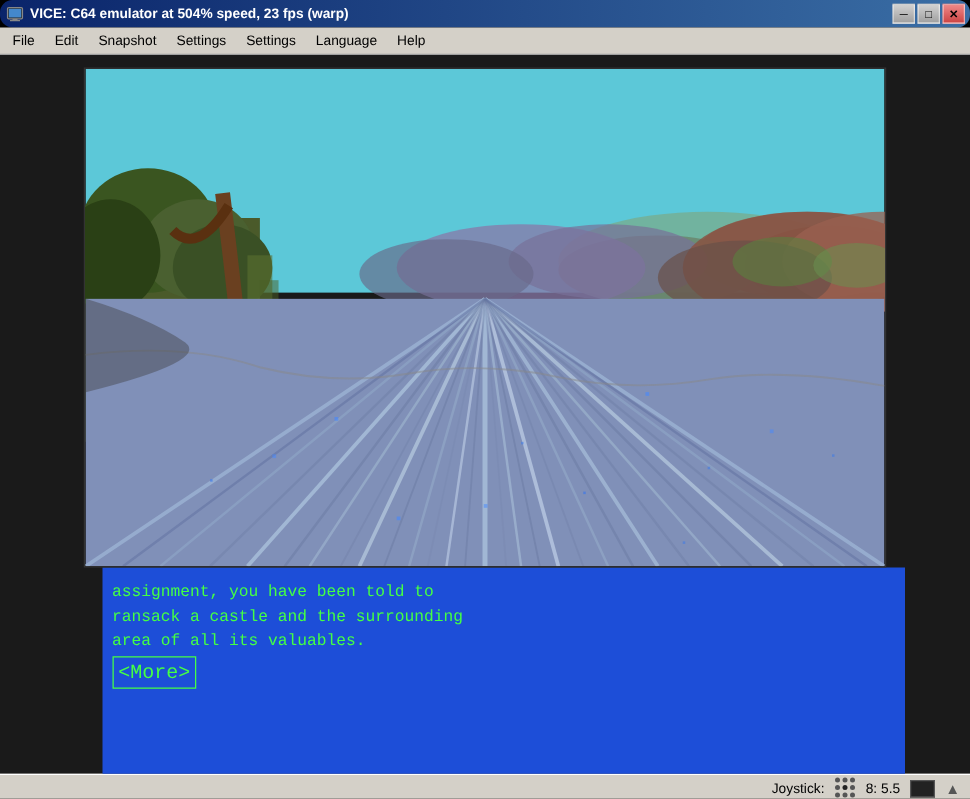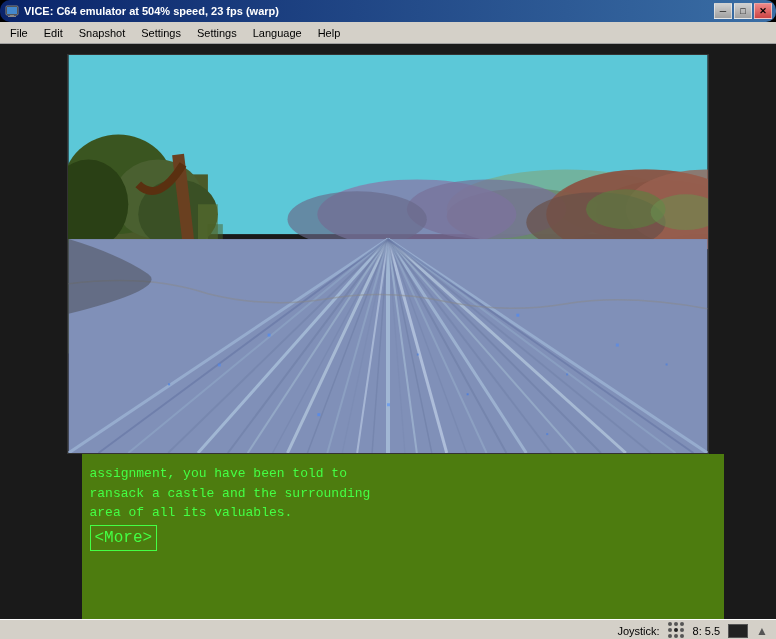--- a/index.html
+++ b/index.html
@@ -99,21 +99,21 @@
 
     
     .c64-canvas {
       width: 100%;
       height: 100%;
     }
 
     
     .text-area {
       width: 642px;
-      background: #4d7c0f;
+      background: #1d4ed8;
       padding: 10px 8px 8px 8px;
       flex: 1;
       margin-left: 29px;
     }
     .c64-text {
       font-family: 'Courier New', monospace;
       font-size: 13px;
       color: #44ff44;
       line-height: 1.5;
       white-space: pre;

